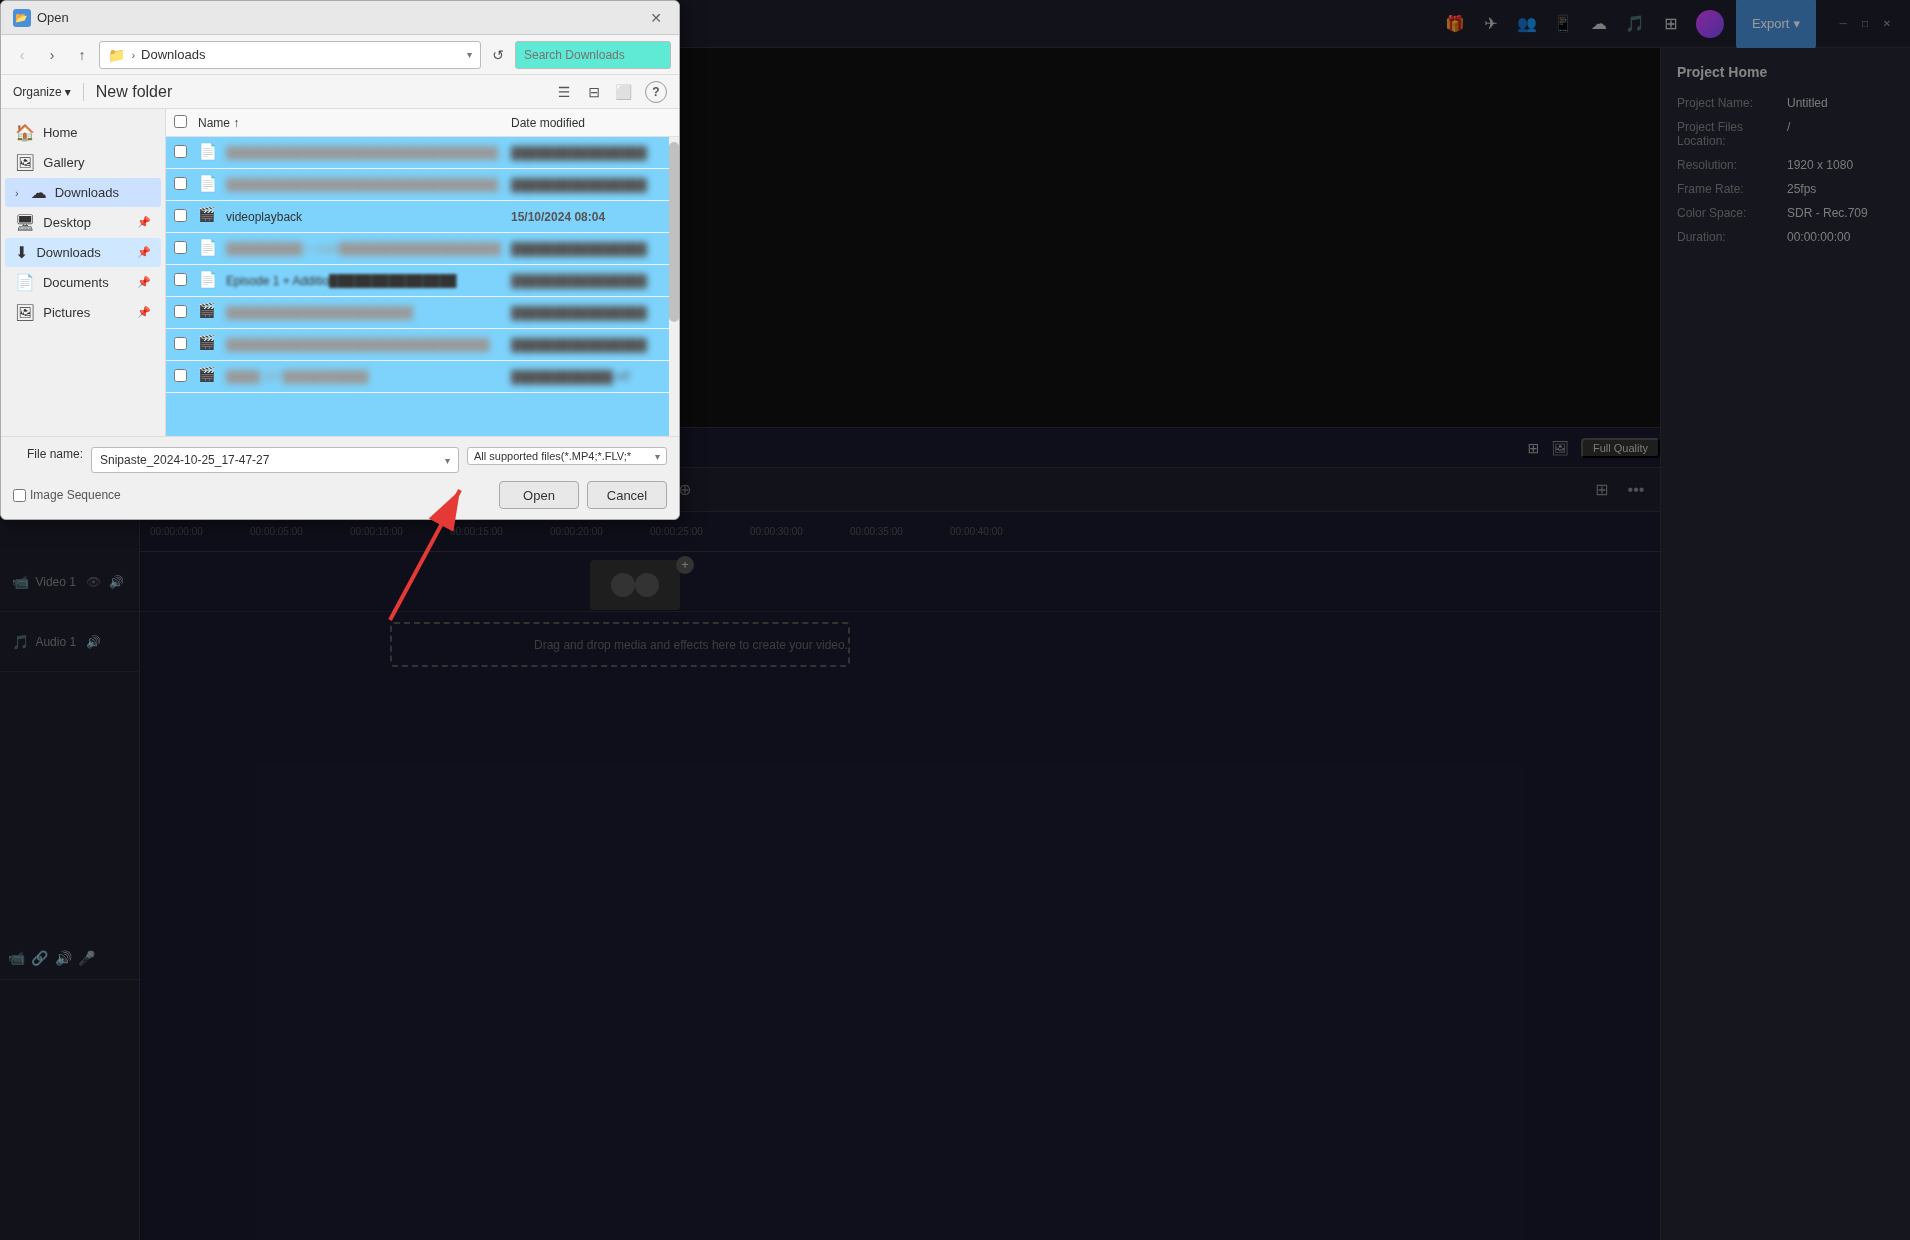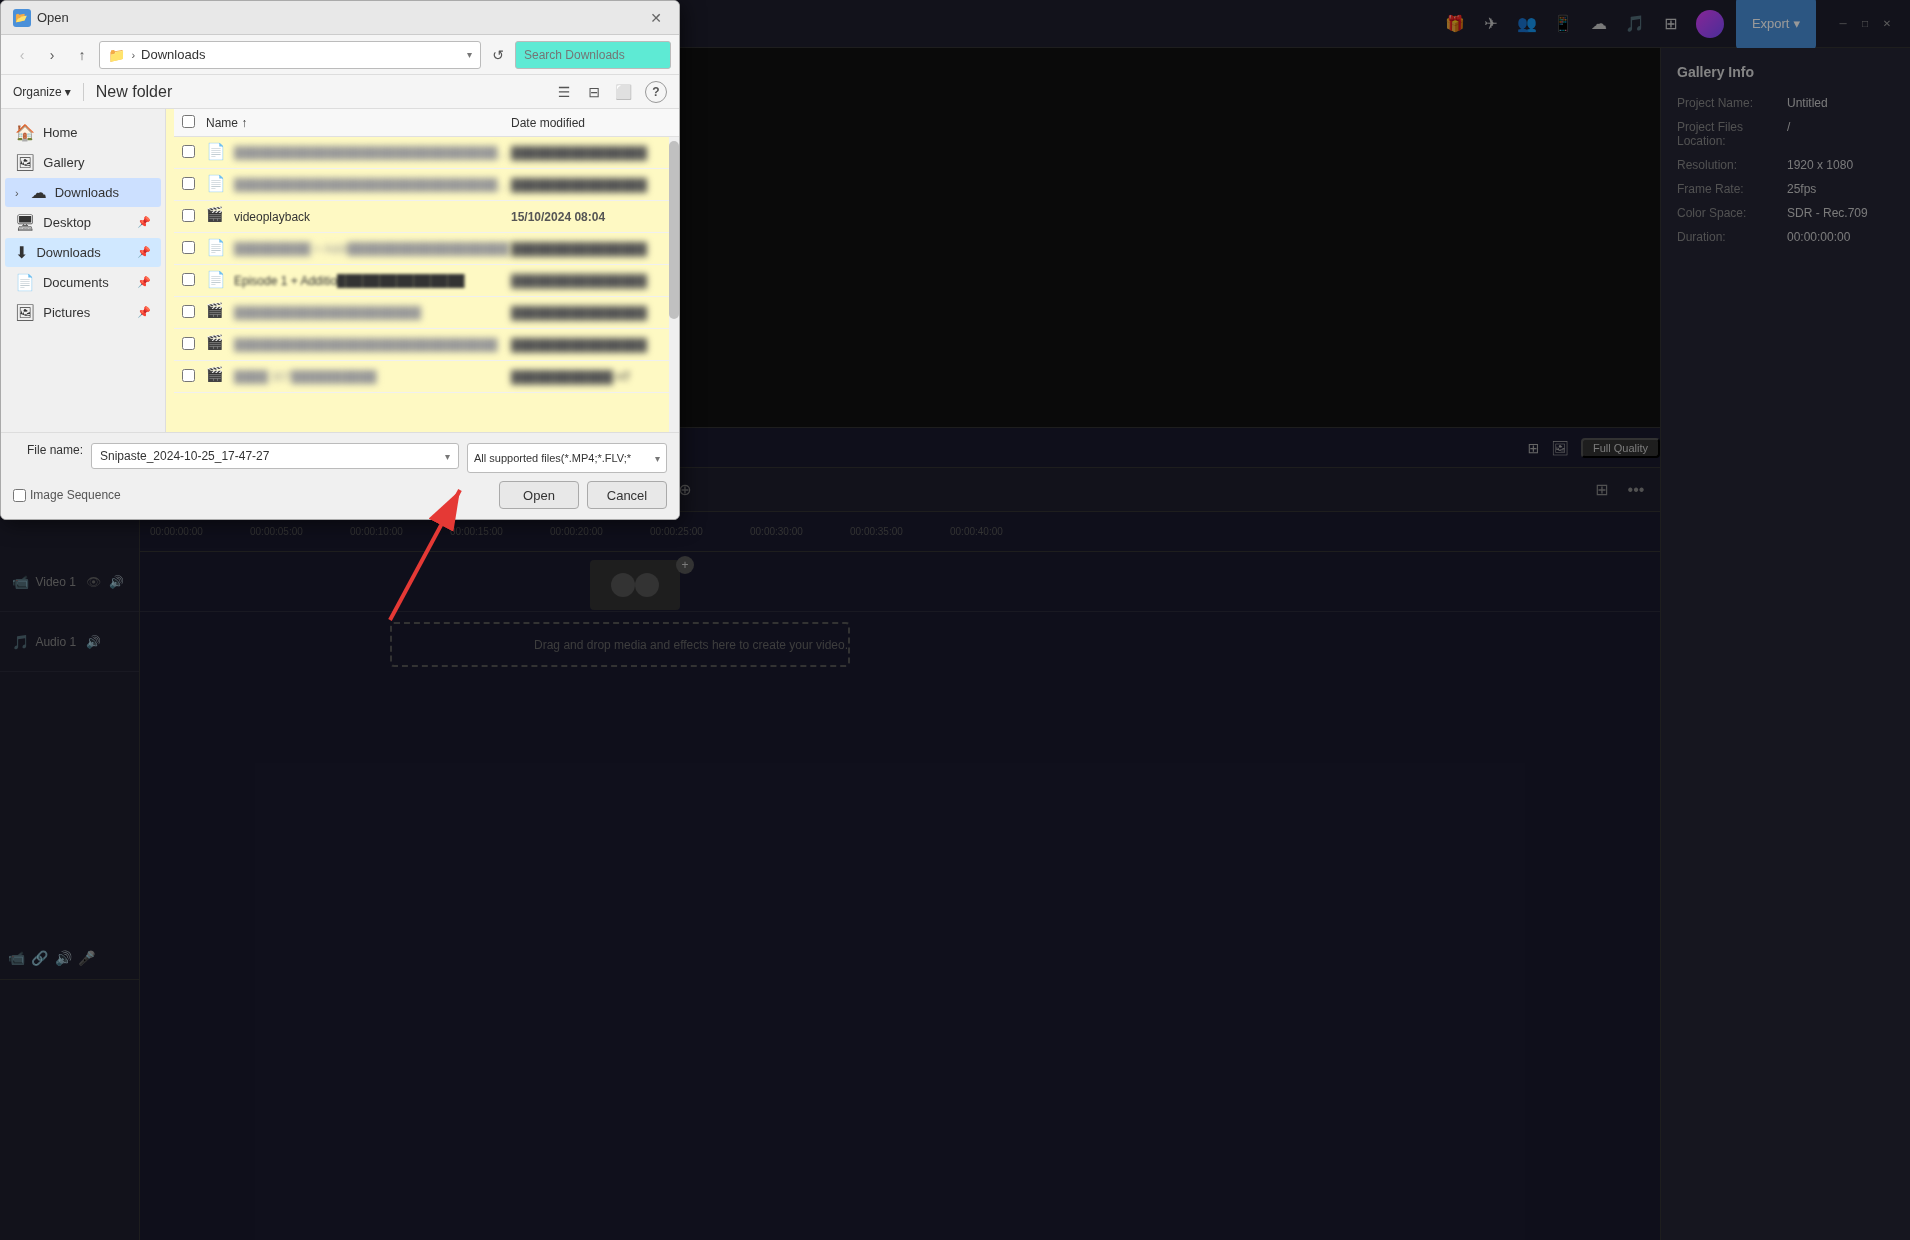--- a/index.html
+++ b/index.html
@@ -409,24 +409,23 @@
     }
     .sidebar-item.active { background: #cce0ff; }
     .sidebar-item.selected { background: #d0e8ff; }
     .sidebar-icon { font-size: 16px; flex-shrink: 0; }
     .sidebar-pinned { color: #888; font-size: 11px; margin-left: auto; }
     .sidebar-arrow { color: #555; font-size: 11px; margin-right: 4px; }
 
     
     .dialog-filelist {
       flex: 1;
-      background: #fef9c3;
+      background: #7dd3fc;
       overflow-y: auto;
       position: relative;
-      padding-left: 8px;
     }
     .filelist-header {
       display: flex;
       align-items: center;
       height: 28px;
       background: #f8f8f8;
       border-bottom: 1px solid #e0e0e0;
       font-size: 12px; color: #555;
       padding: 0 8px;
       position: sticky; top: 0; z-index: 1;
@@ -472,21 +471,21 @@
       border: 1px solid #bbb;
       border-radius: 3px;
       font-size: 12px; color: #333;
       padding: 0 8px;
       background: white;
       display: flex; align-items: center; justify-content: space-between;
     }
     .filename-arrow { color: #777; font-size: 10px; }
     .filetype-select {
       width: 200px;
-      height: 30px;
+      height: 18px;
       border: 1px solid #bbb;
       border-radius: 3px;
       font-size: 11px; color: #333;
       padding: 4px 6px;
       background: white;
       display: flex; align-items: center; justify-content: space-between;
     }
     .action-row {
       display: flex; align-items: center;
       justify-content: flex-end; gap: 8px;
@@ -566,21 +565,21 @@
       <span class="time-display">/</span>
       <span class="time-display">00:00:00:00</span>
       <div style="flex:1"></div>
       <span class="preview-btn">⊞</span>
       <span class="preview-btn">🖼</span>
       <button class="quality-badge">Full Quality</button>
     </div>
   </div>
 
   <div class="right-panel">
-    <h3>Gallery Info</h3>
+    <h3>Project Home</h3>
     <div class="info-row">
       <span class="info-label">Project Name:</span>
       <span class="info-value">Untitled</span>
     </div>
     <div class="info-row">
       <span class="info-label">Project Files<br>Location:</span>
       <span class="info-value">/</span>
     </div>
     <div class="info-row">
       <span class="info-label">Resolution:</span>

